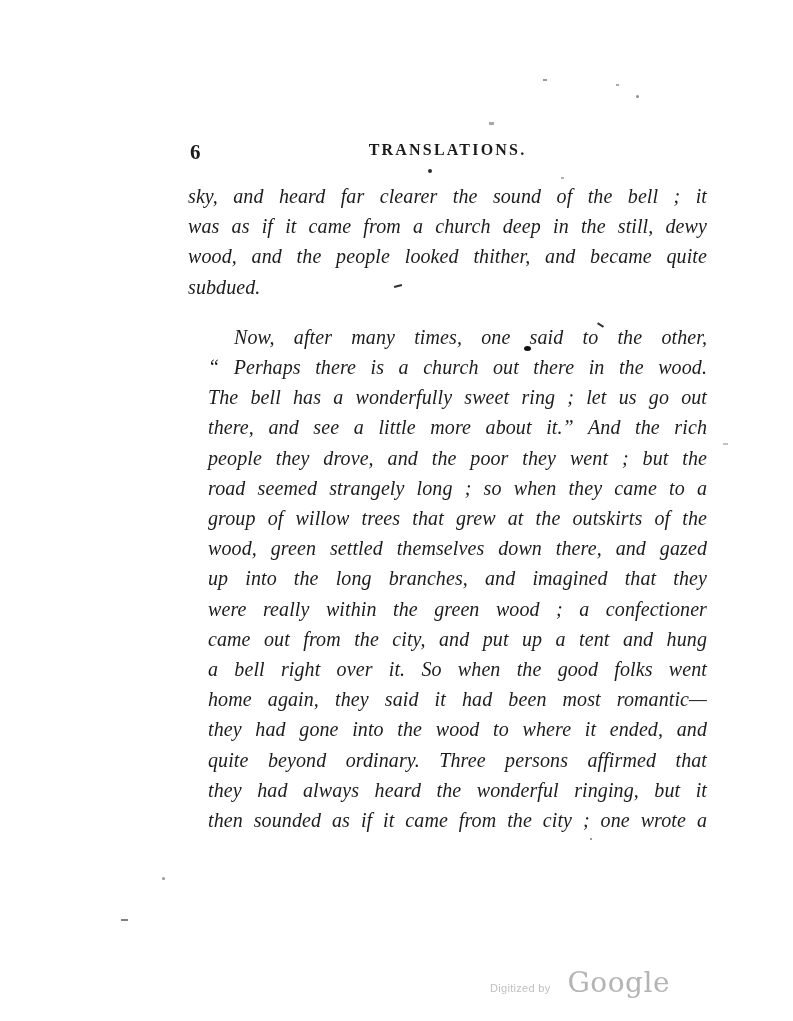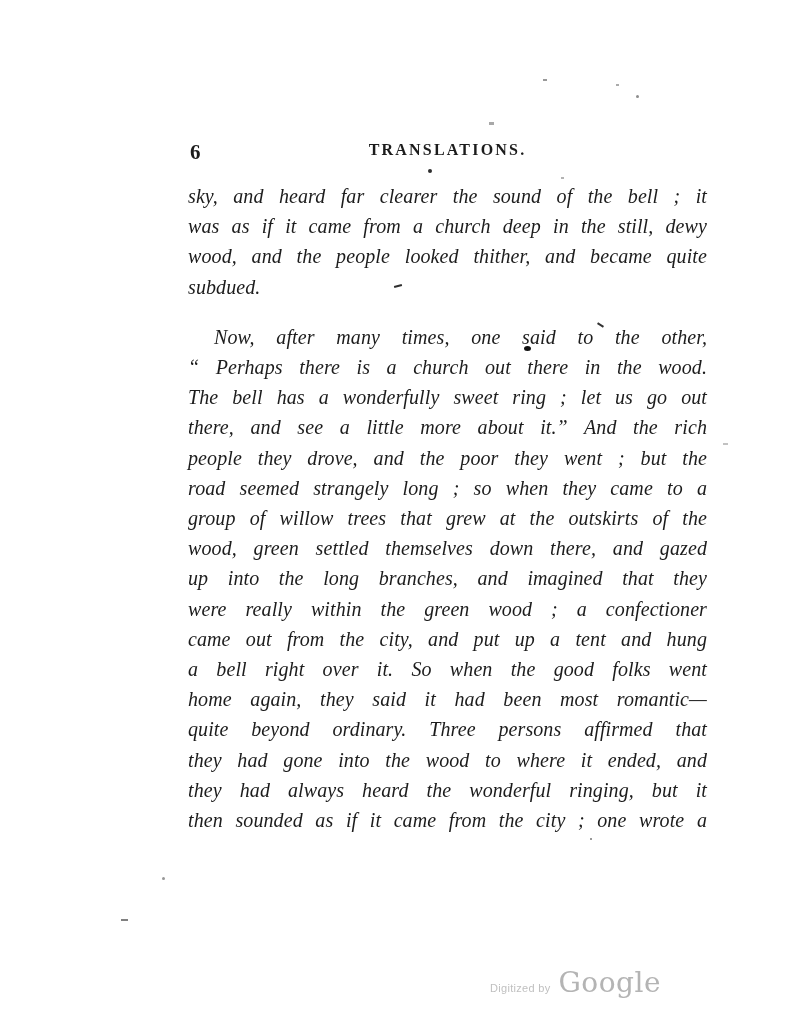--- a/index.html
+++ b/index.html
@@ -48,29 +48,29 @@
     line-height: 30.2px;
     color: var(--text, #1c1c1c);
     letter-spacing: 0.1px;
     text-align: justify;
     text-align-last: justify;
     font-style: italic;
   }
   .line.no-stretch { text-align-last: left; }
   .line.indent { padding-left: 26px; }
 
-  .para2 { margin-top: 20px; }
+  .para2 { margin-top: 20px; margin-left: 20px; }
 
   .watermark {
     position: absolute;
     left: 490px;
     top: 966px;
     display: flex;
     align-items: baseline;
-    gap: 8px;
+    gap: 17px;
     white-space: nowrap;
   }
   .wm-prefix {
     font-family: "Liberation Sans", sans-serif;
     font-size: 11px;
     color: var(--watermark_light, #c0c0c0);
     letter-spacing: 0.3px;
   }
   .wm-brand {
     font-family: "DejaVu Serif", serif;
@@ -109,22 +109,22 @@
         <div class="line">there, and see a little more about it.”  And the rich</div>
         <div class="line">people they drove, and the poor they went ; but the</div>
         <div class="line">road seemed strangely long ; so when they came to a</div>
         <div class="line">group of willow trees that grew at the outskirts of the</div>
         <div class="line">wood, green settled themselves down there, and gazed</div>
         <div class="line">up into the long branches, and imagined that they</div>
         <div class="line">were really within the green wood ; a confectioner</div>
         <div class="line">came out from the city, and put up a tent and hung</div>
         <div class="line">a bell right over it.  So when the good folks went</div>
         <div class="line">home again, they said it had been most romantic—</div>
+        <div class="line">they had gone into the wood to where it ended, and</div>
         <div class="line">quite beyond ordinary.  Three persons affirmed that</div>
-        <div class="line">they had gone into the wood to where it ended, and</div>
         <div class="line">they had always heard the wonderful ringing, but it</div>
         <div class="line">then sounded as if it came from the city ; one wrote a</div>
       </div>
 
     </div>
   </div>
 
   <div class="speck" style="left:543px;top:79px;width:4px;height:2px;background:#999;"></div>
   <div class="speck" style="left:616px;top:84px;width:3px;height:2px;background:#ababab;"></div>
   <div class="speck" style="left:636px;top:95px;width:3px;height:3px;background:#8d8d8d;border-radius:50%;"></div>

